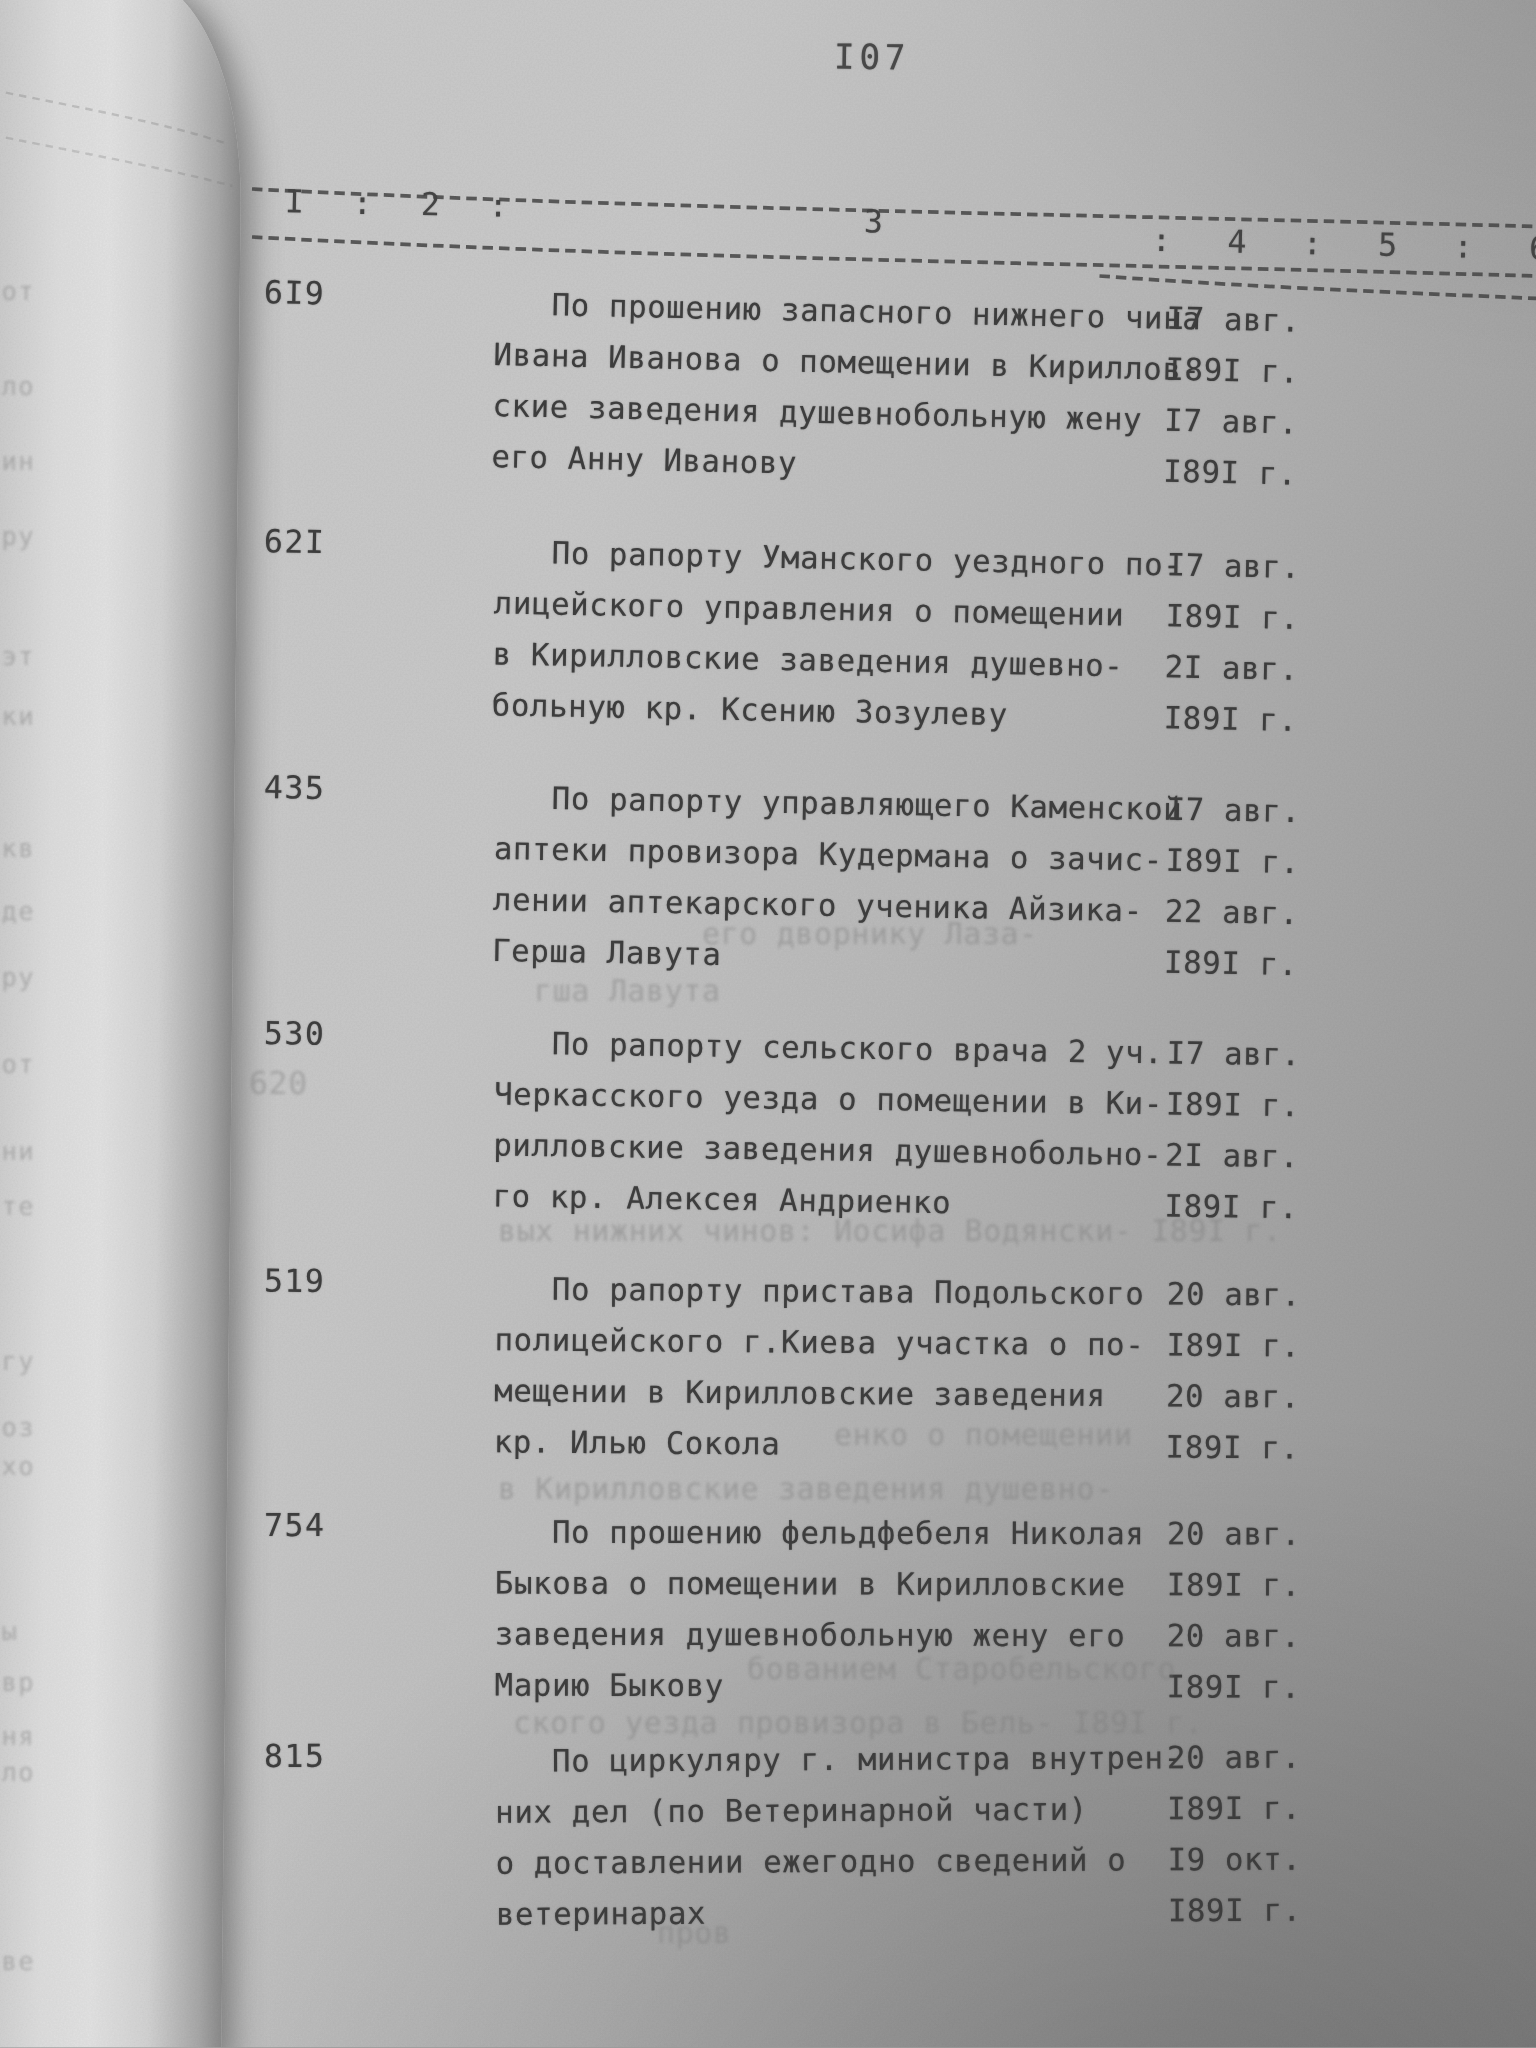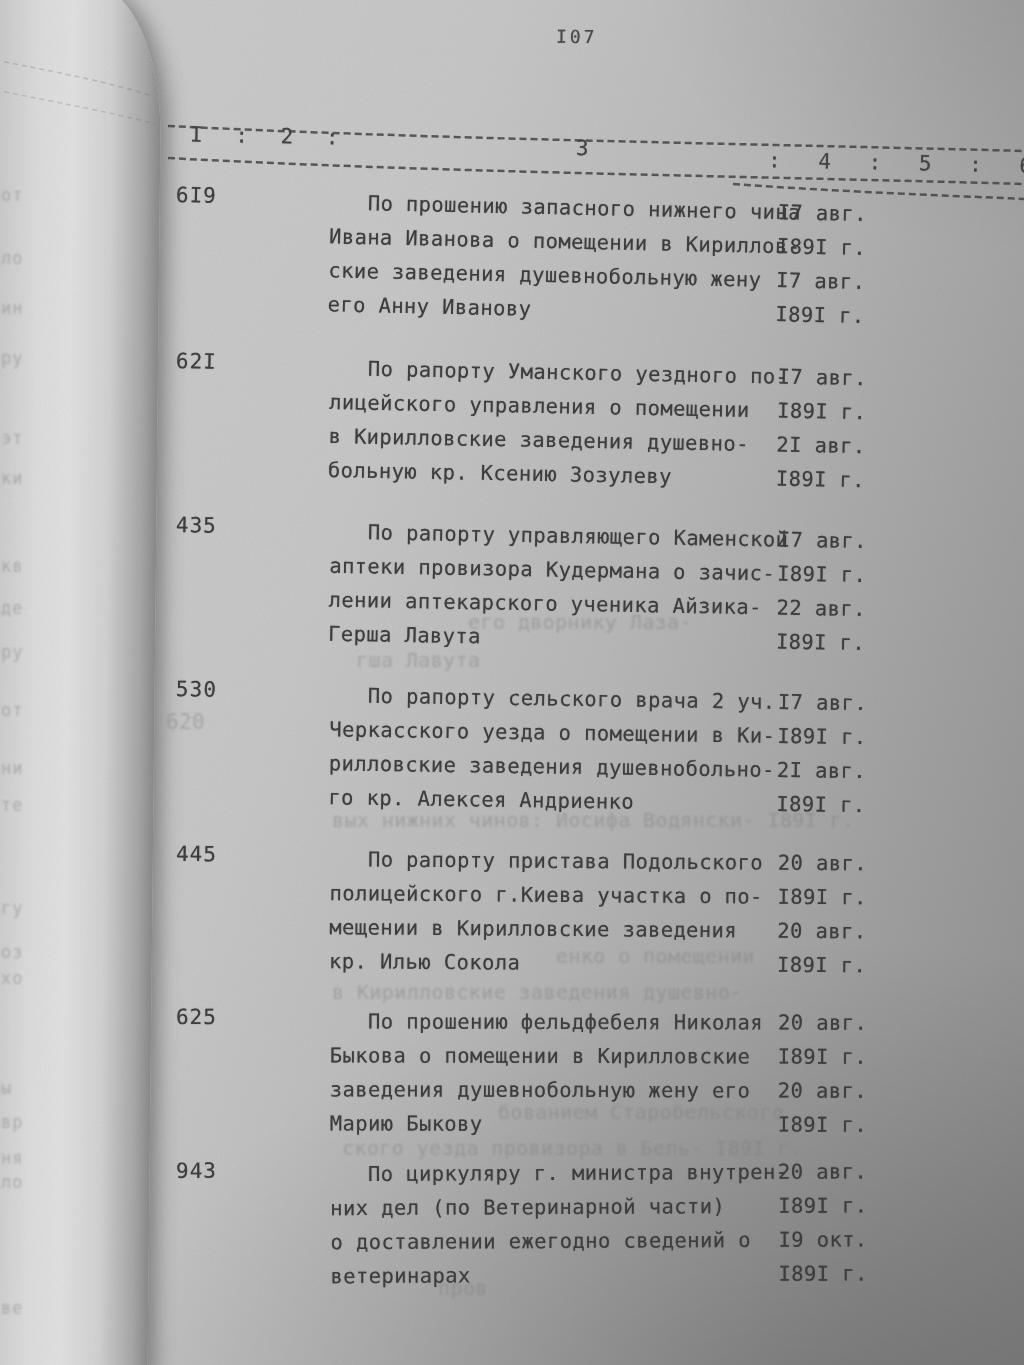--- a/index.html
+++ b/index.html
@@ -19,21 +19,21 @@
     background:linear-gradient(90deg,#9c9c9c 0%,#c7c7c7 10%,#dedede 36%,#e3e3e3 54%,#d3d3d3 74%,#a8a8a8 92%,#8b8b8b 100%);
     border-top-right-radius:70px 150px;
     box-shadow:16px 0 20px -8px rgba(50,50,50,.45);
   }
   .edge-frag{position:absolute;left:1px;font-size:17px;color:#8f8f8f;opacity:.55;
     filter:blur(1.1px);letter-spacing:1px;}
   
   .ghost{position:absolute;font-size:20px;color:#7b7b7b;opacity:.42;filter:blur(1.2px);
     white-space:nowrap;letter-spacing:.4px;}
   
-  #page-number{position:absolute;left:556px;top:26px;font-size:18px;color:#4a4a4a;
+  #page-number{position:absolute;left:556px;top:26px;font-size:23px;color:#4a4a4a;
     letter-spacing:3px;transform:rotate(.8deg);text-shadow:0 0 1px rgba(60,60,60,.55);}
   
   .hlabel{position:absolute;font-size:21px;color:#454545;white-space:nowrap;
     text-shadow:0 0 1px rgba(60,60,60,.5);}
   #h-left{left:190px;top:124px;word-spacing:16px;letter-spacing:2px;transform:rotate(1.1deg);}
   #h-center{left:576px;top:136px;transform:rotate(1.1deg);}
   #h-right{left:768px;top:151px;word-spacing:21px;letter-spacing:2px;transform:rotate(1.2deg);}
   
   .entry{position:absolute;left:0;width:1024px;color:#3e3e3e;
     text-shadow:0 0 1px rgba(55,55,55,.55);}
@@ -167,53 +167,53 @@
     </div>
     <div class="dates">
       <div class="ln">I7 авг.</div>
       <div class="ln">I89I г.</div>
       <div class="ln">2I авг.</div>
       <div class="ln">I89I г.</div>
     </div>
   </div>
 
   <div class="entry entry-4">
-    <div class="no">445</div>
+    <div class="no">519</div>
     <div class="body">
       <div class="ln ln-first">По рапорту пристава Подольского</div>
       <div class="ln">полицейского г.Киева участка о по-</div>
       <div class="ln">мещении в Кирилловские заведения</div>
       <div class="ln">кр. Илью Сокола</div>
     </div>
     <div class="dates">
       <div class="ln">20 авг.</div>
       <div class="ln">I89I г.</div>
       <div class="ln">20 авг.</div>
       <div class="ln">I89I г.</div>
     </div>
   </div>
 
   <div class="entry entry-5">
-    <div class="no">625</div>
+    <div class="no">754</div>
     <div class="body">
       <div class="ln ln-first">По прошению фельдфебеля Николая</div>
       <div class="ln">Быкова о помещении в Кирилловские</div>
       <div class="ln">заведения душевнобольную жену его</div>
       <div class="ln">Марию Быкову</div>
     </div>
     <div class="dates">
       <div class="ln">20 авг.</div>
       <div class="ln">I89I г.</div>
       <div class="ln">20 авг.</div>
       <div class="ln">I89I г.</div>
     </div>
   </div>
 
   <div class="entry entry-6">
-    <div class="no">943</div>
+    <div class="no">815</div>
     <div class="body">
       <div class="ln ln-first">По циркуляру г. министра внутрен-</div>
       <div class="ln">них дел (по Ветеринарной части)</div>
       <div class="ln">о доставлении ежегодно сведений о</div>
       <div class="ln">ветеринарах</div>
     </div>
     <div class="dates">
       <div class="ln">20 авг.</div>
       <div class="ln">I89I г.</div>
       <div class="ln">I9 окт.</div>

